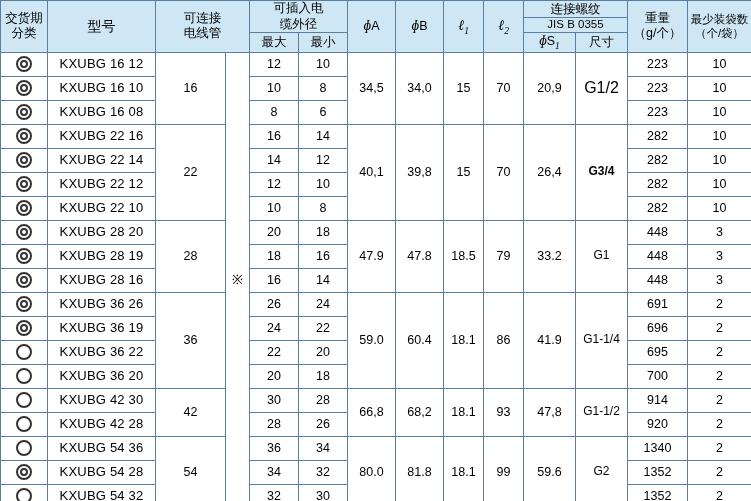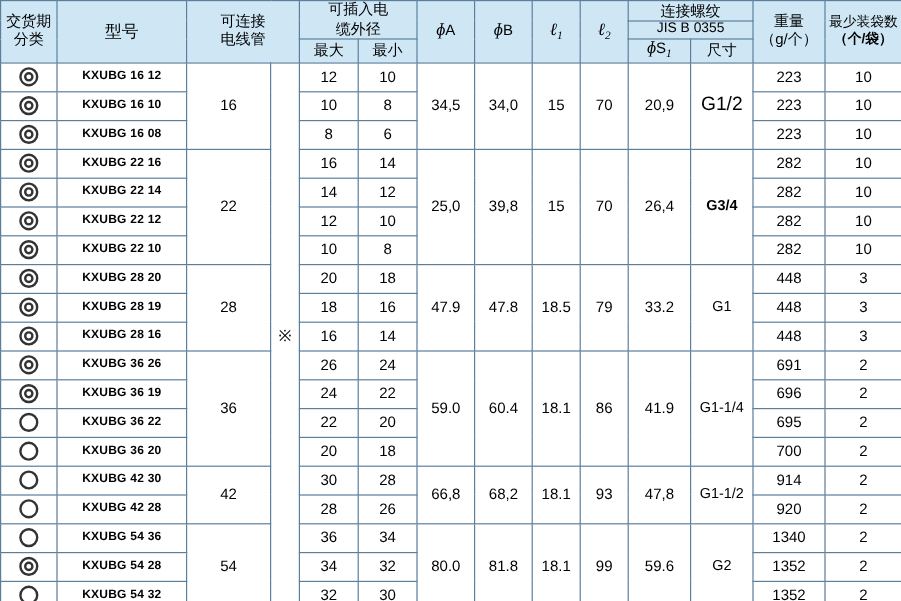--- a/index.html
+++ b/index.html
@@ -34,23 +34,22 @@
     color: #000;
   }
   tbody td {
     background: #ffffff;
     font-size: 12.5px;
     height: 23px;
   }
   td.model {
     text-align: left;
     padding-left: 7px;
-    font-size: 10px;
+    font-size: 13px;
     letter-spacing: 0.2px;
-    font-weight: bold;
   }
   td.delivery {
     font-size: 13px;
   }
   .ring {
     display: inline-block;
     width: 12px;
     height: 12px;
     border: 2.2px solid #333;
     border-radius: 50%;
@@ -124,21 +123,21 @@
       <th colspan="2"><span>连接螺纹</span></th>
       <th rowspan="3">
         <div class="two-line">
           <div>重量</div>
           <div>（g/个）</div>
         </div>
       </th>
       <th rowspan="3">
         <div class="two-line">
           <div style="font-size:11.5px;">最少装袋数</div>
-          <div style="font-size:11.5px;font-weight:bold;">（个/袋）</div>
+          <div style="font-size:11.5px;">（个/袋）</div>
         </div>
       </th>
     </tr>
     <tr>
       <th colspan="2" style="font-size:11.5px;">JIS B 0355</th>
     </tr>
     <tr>
       <th class="hdr-sub">最大</th>
       <th class="hdr-sub">最小</th>
       <th class="hdr-sub"><span class="phi">ɸ</span><span>S</span><span class="sub">1</span></th>
@@ -177,21 +176,21 @@
         <td>6</td>
         <td>223</td>
         <td>10</td>
       </tr>
       <tr>
         <td class="delivery"><span class="ring dbl"></span></td>
         <td class="model">KXUBG 22 16</td>
         <td rowspan="4">22</td>
         <td>16</td>
         <td>14</td>
-        <td rowspan="4">25,0</td>
+        <td rowspan="4">40,1</td>
         <td rowspan="4">39,8</td>
         <td rowspan="4">15</td>
         <td rowspan="4">70</td>
         <td rowspan="4">26,4</td>
         <td rowspan="4" style="font-size: 12px; font-weight: bold;">G3/4</td>
         <td>282</td>
         <td>10</td>
       </tr>
       <tr>
         <td class="delivery"><span class="ring dbl"></span></td>

